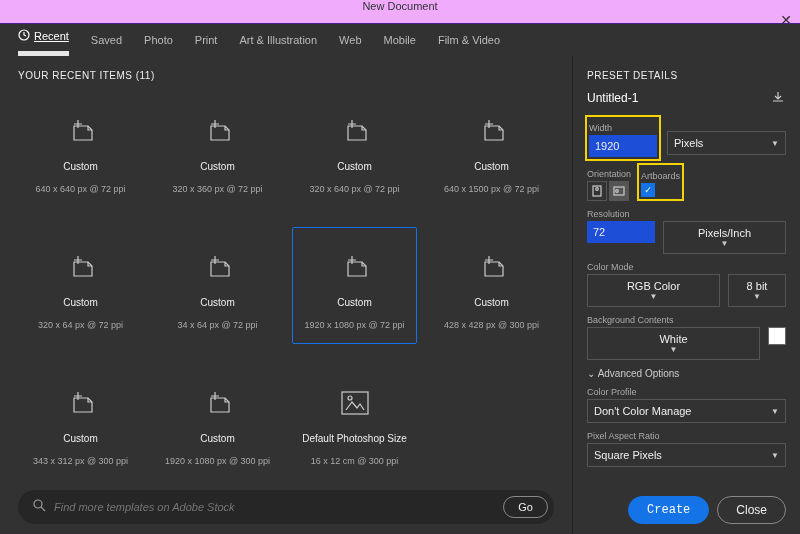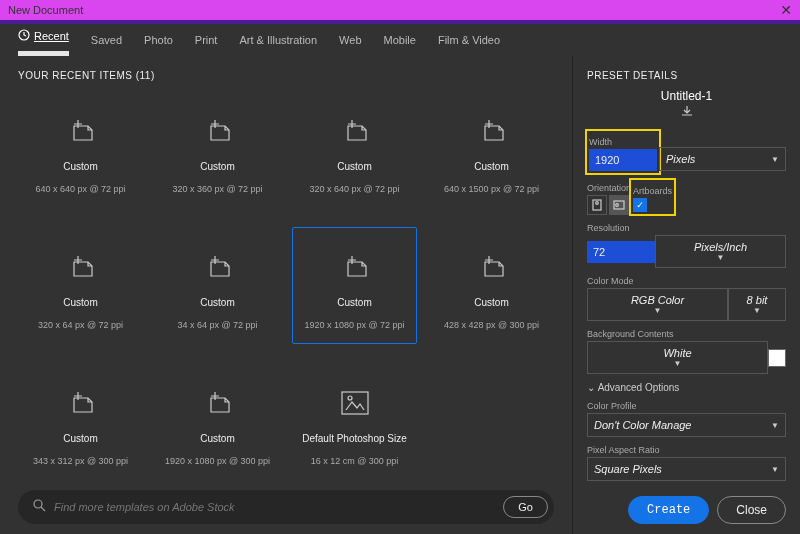--- a/index.html
+++ b/index.html
@@ -1,45 +1,45 @@
 <!DOCTYPE html>
 <html><head>
 <meta charset="utf-8">
 <style>
 * { box-sizing: border-box; margin: 0; padding: 0; font-family: -apple-system, "Segoe UI", sans-serif; }
 body { background: #fff; width: 800px; height: 534px; overflow: hidden; }
 .dialog { width: 800px; height: 534px; display: flex; flex-direction: column; }
-.titlebar { height: 24px; background: #d946ef; border-bottom: 4px solid #4c1d95; display: flex; align-items: center; padding: 0 8px; font-size: 11px; color: #333; }
+.titlebar { height: 24px; background: #f0abfc; border-bottom: 1px solid #4c1d95; display: flex; align-items: center; padding: 0 8px; font-size: 11px; color: #333; flex-direction: column; }
 .titlebar .close { margin-left: auto; font-size: 14px; cursor: pointer; }
 .tabs { height: 32px; background: #323232; display: flex; align-items: center; padding: 0 18px; gap: 22px; font-size: 11px; color: #bbb; }
 .tabs .tab { cursor: pointer; padding: 8px 0; display: flex; align-items: center; gap: 4px; }
 .tabs .tab.active { color: #fff; border-bottom: 8px solid #e5e5e5; text-decoration: underline; }
 .body { flex: 1; display: flex; background: #323232; min-height: 0; }
 .left { flex: 1; padding: 14px 18px 10px 18px; display: flex; flex-direction: column; color: #ccc; }
 .left-head { font-size: 10px; letter-spacing: .5px; color: #eee; margin-bottom: 10px; }
 .grid { display: grid; grid-template-columns: repeat(4, 1fr); gap: 18px 12px; flex: 1; }
 .card { display: flex; flex-direction: column; align-items: center; justify-content: center; border: 1px solid transparent; border-radius: 2px; padding: 12px 4px 6px; cursor: pointer; }
 .card.selected { border: 1px solid #1473e6; }
 .card .thumb { width: 46px; height: 40px; display: flex; align-items: center; justify-content: center; color: #ccc; margin-bottom: 10px; }
 .card .label { font-size: 10px; color: #eee; }
 .card .sub { font-size: 9px; color: #aaa; margin-top: 12px; text-align: center; }
 .searchbar { margin-top: 10px; height: 34px; background: #262626; border-radius: 17px; display: flex; align-items: center; padding: 0 6px 0 14px; gap: 8px; }
 .searchbar .icon { color: #999; }
 .searchbar input { flex: 1; background: none; border: none; outline: none; color: #bbb; font-size: 11px; font-style: italic; }
 .searchbar .go { background: none; border: 1px solid #888; color: #eee; font-size: 11px; border-radius: 14px; padding: 4px 14px; cursor: pointer; }
 .right { width: 228px; background: #323232; border-left: 1px solid #222; padding: 14px 14px 10px; display: flex; flex-direction: column; color: #ccc; font-size: 10px; }
 .right-head { font-size: 10px; letter-spacing: .5px; color: #eee; margin-bottom: 8px; }
-.namerow { display: flex; justify-content: space-between; align-items: center; margin-bottom: 10px; flex-direction: column; }
+.namerow { display: flex; justify-content: space-between; align-items: center; margin-bottom: 10px; }
 .namerow .name { color: #fff; font-size: 12px; }
 .namerow .dl { color: #ccc; cursor: pointer; }
 .field-lbl { color: #aaa; font-size: 9px; margin: 4px 0 2px; }
 .inp { background: #1d4ed8; border: none; color: #eee; font-size: 11px; padding: 5px 6px; width: 68px; }
-.sel { background: none; border: 1px solid #555; color: #eee; font-size: 11px; padding: 5px 6px; display: flex; align-items: center; justify-content: space-between; cursor: pointer; font-style: italic; }
+.sel { background: none; border: 1px solid #555; color: #eee; font-size: 11px; padding: 5px 6px; display: flex; align-items: center; justify-content: space-between; cursor: pointer; }
 .sel .chev { font-size: 8px; color: #ccc; }
-.row { display: flex; align-items: center; }
+.row { display: flex; gap: 8px; align-items: flex-start; }
 .row > div { display: flex; flex-direction: column; }
 .hl { border: 2px solid #f2d200; padding: 2px; margin: -2px; }
 .orient { display: flex; gap: 2px; }
 .orient .ob { width: 20px; height: 20px; border: 1px solid #555; display: flex; align-items: center; justify-content: center; cursor: pointer; }
 .orient .ob.active { background: #555; }
 .chk { width: 14px; height: 14px; background: #1473e6; display: inline-flex; align-items: center; justify-content: center; color: #fff; font-size: 9px; cursor: pointer; }
 .adv { color: #ccc; font-size: 10px; margin: 8px 0 4px; cursor: pointer; }
 .swatch { width: 18px; height: 18px; background: #fff; border: 1px solid #666; }
 .footer { margin-top: auto; display: flex; gap: 8px; justify-content: flex-end; padding-top: 10px; }
 .btn { font-size: 12px; border-radius: 14px; padding: 6px 18px; cursor: pointer; border: 1px solid #888; background: none; color: #eee; }

